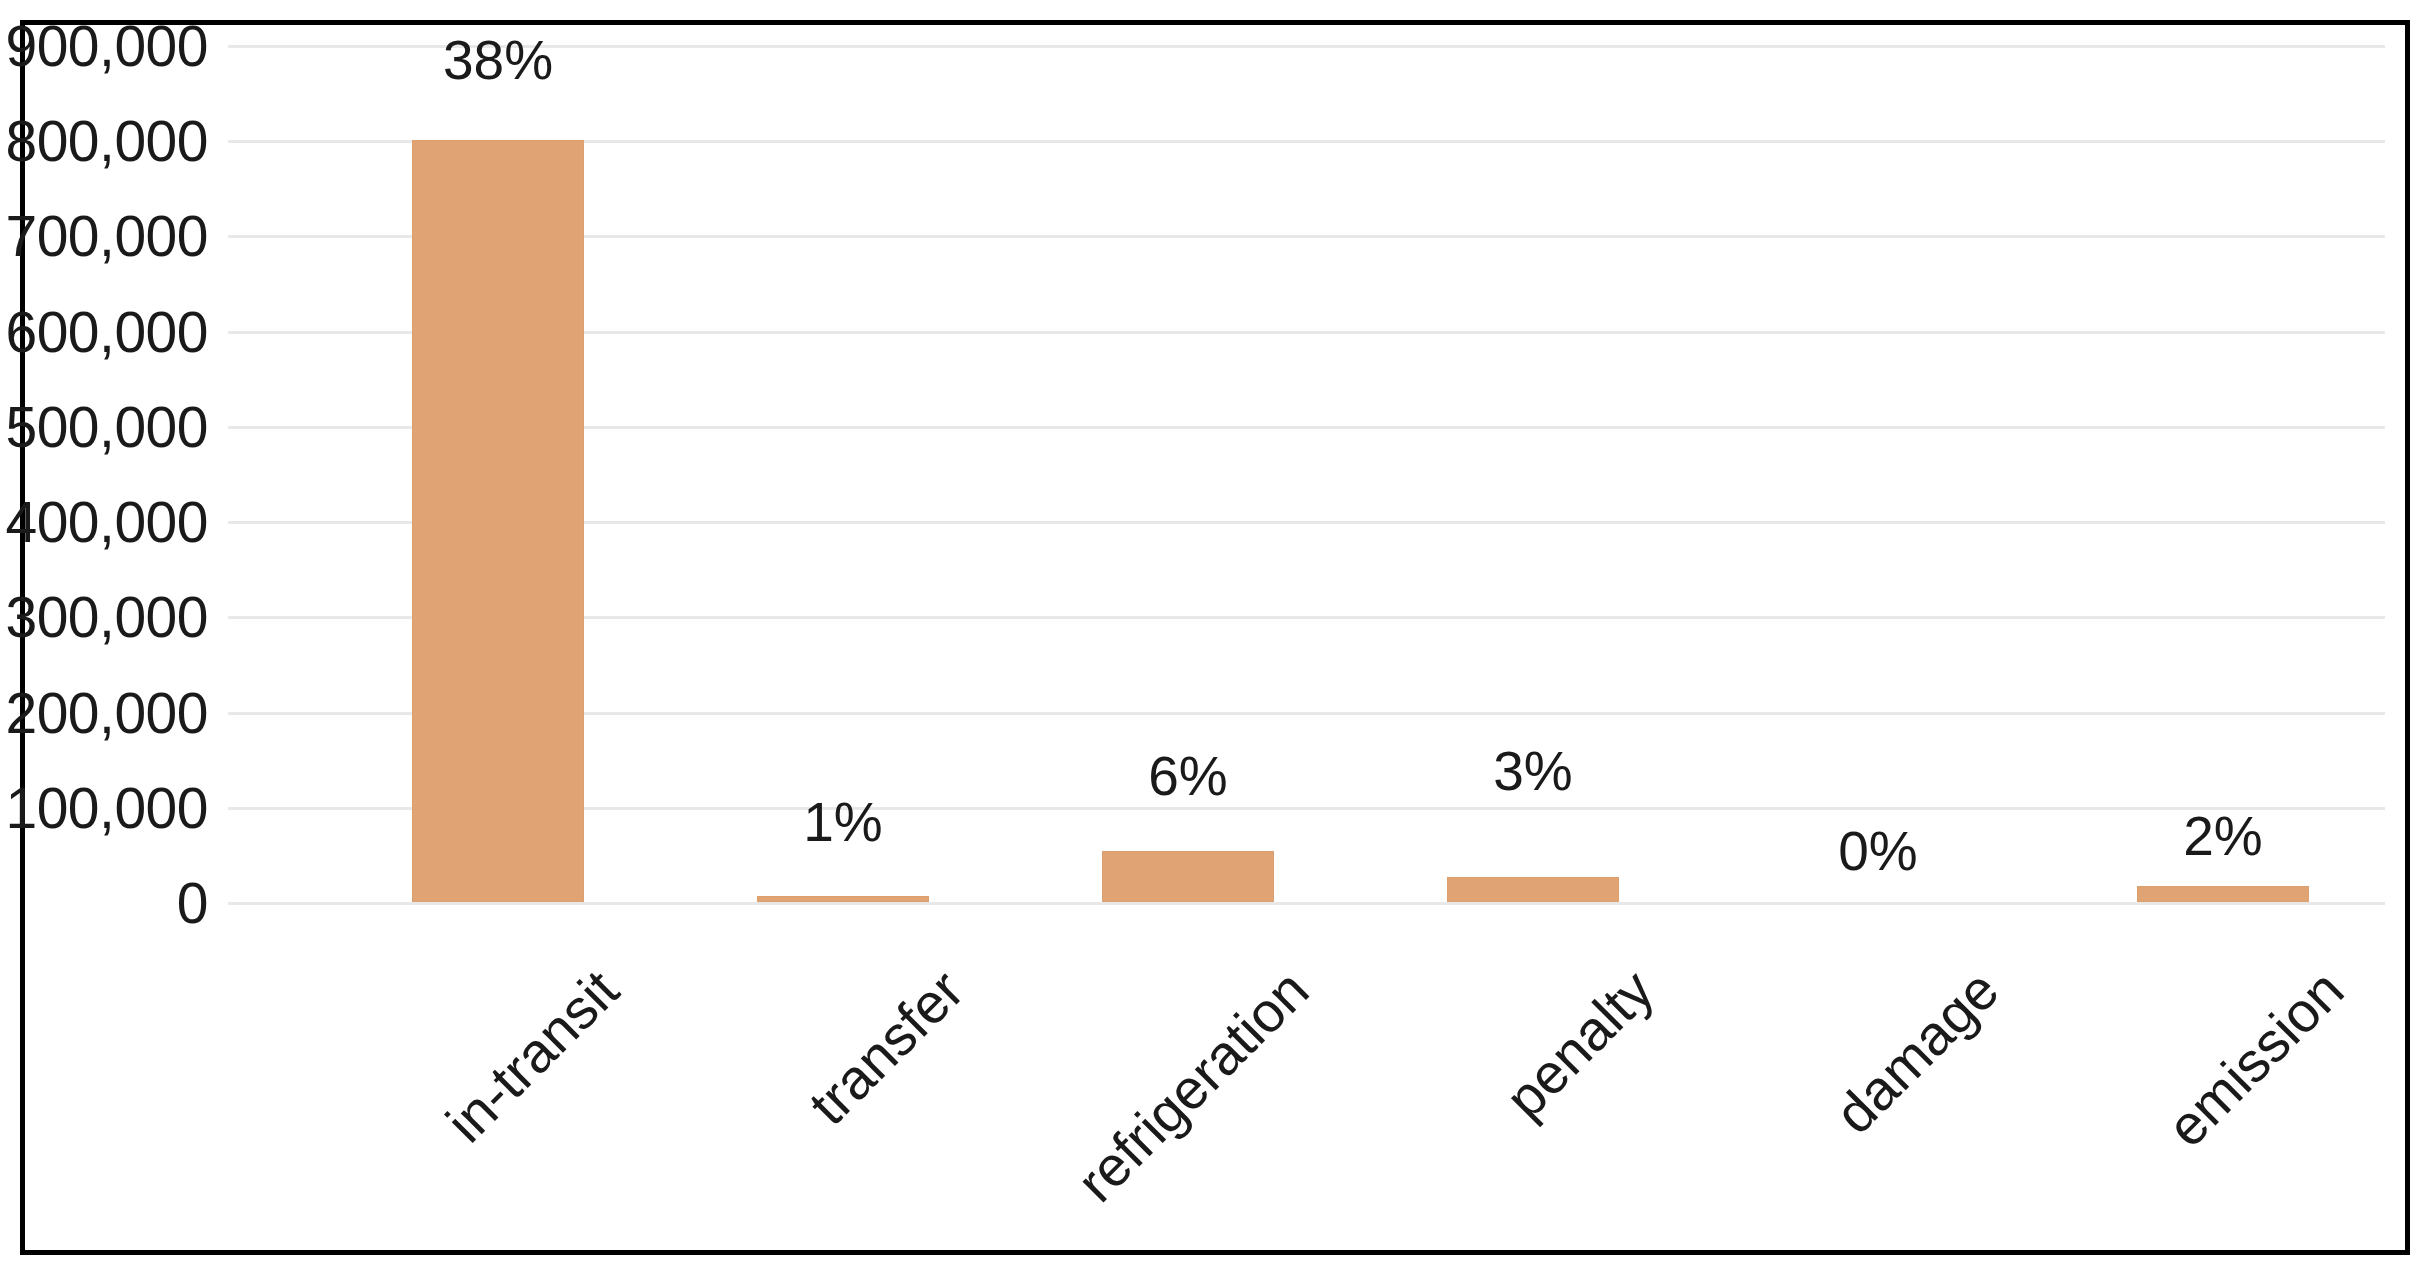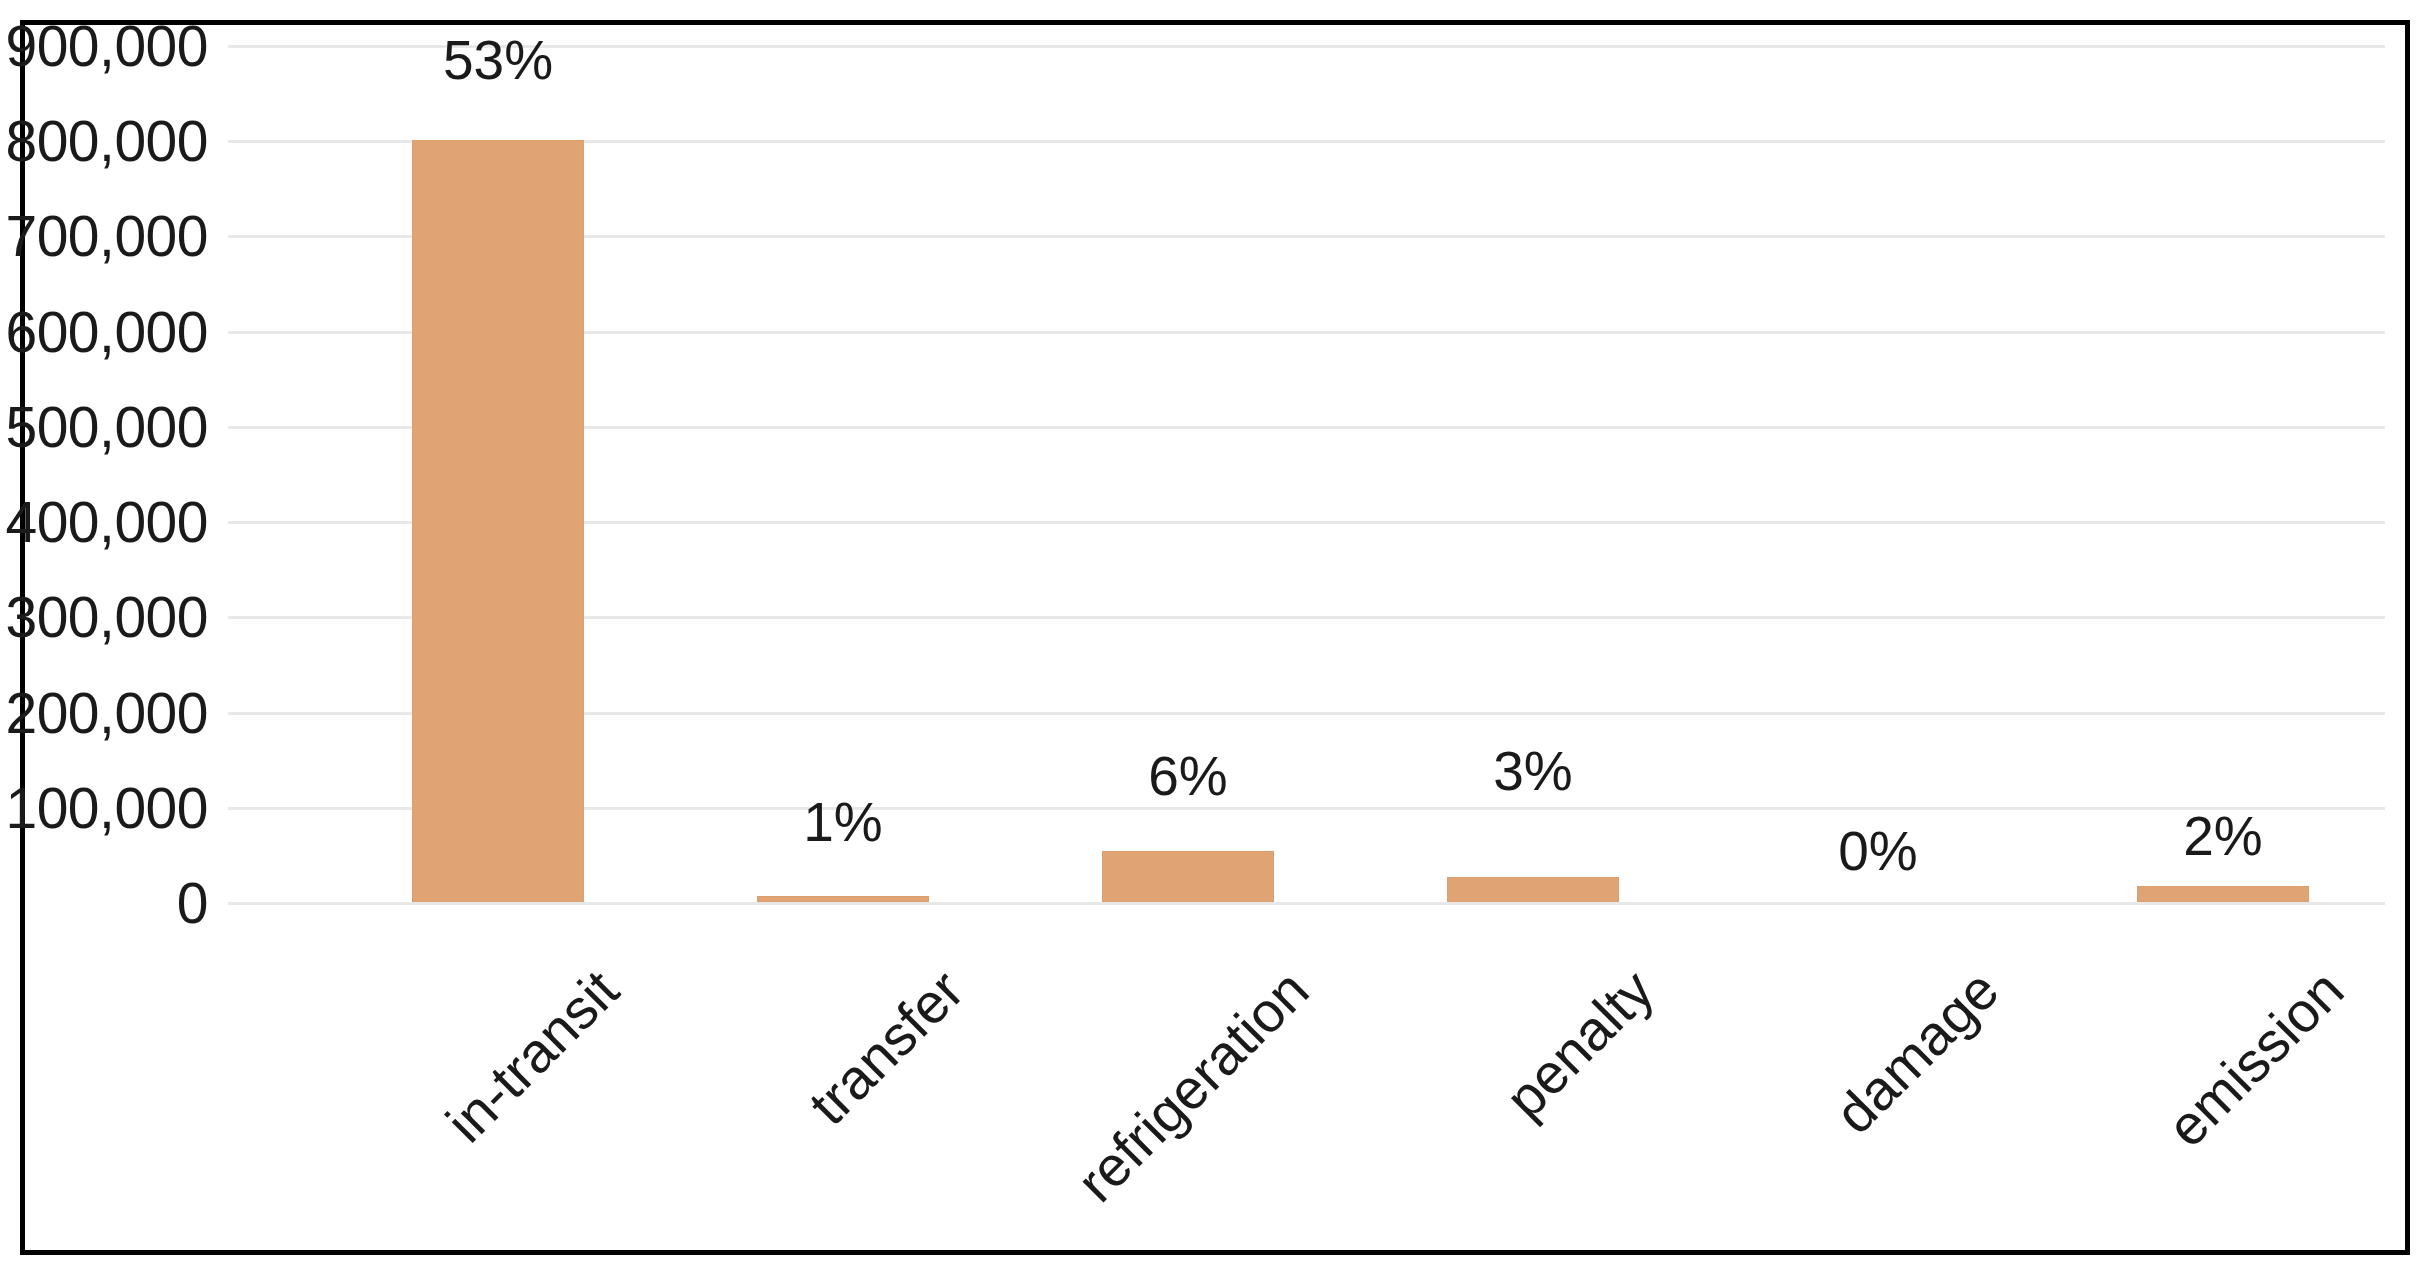--- a/index.html
+++ b/index.html
@@ -112,21 +112,21 @@
     <div class="axis-label" style="top:780px;">100,000</div>
     <div class="axis-label" style="top:875px;">0</div>
 
     <div class="bar" style="left:412px;  width:172px; top:140px; height:762px;"></div>
     <div class="bar" style="left:757px;  width:172px; top:896px; height:6px;"></div>
     <div class="bar" style="left:1102px; width:172px; top:851px; height:51px;"></div>
     <div class="bar" style="left:1447px; width:172px; top:877px; height:25px;"></div>
     <div class="bar" style="left:1792px; width:172px; top:902px; height:0px; border:0;"></div>
     <div class="bar" style="left:2137px; width:172px; top:886px; height:16px;"></div>
 
-    <div class="bar-value-label" style="left:392px;  width:212px; top:33px;">53%</div>
+    <div class="bar-value-label" style="left:392px;  width:212px; top:33px;">38%</div>
     <div class="bar-value-label" style="left:737px;  width:212px; top:795px;">1%</div>
     <div class="bar-value-label" style="left:1082px; width:212px; top:749px;">6%</div>
     <div class="bar-value-label" style="left:1427px; width:212px; top:744px;">3%</div>
     <div class="bar-value-label" style="left:1772px; width:212px; top:824px;">0%</div>
     <div class="bar-value-label" style="left:2117px; width:212px; top:809px;">2%</div>
 
     <div class="cat-label" style="left:188px;  width:400px; top:960px;">in-transit</div>
     <div class="cat-label" style="left:533px;  width:400px; top:960px;">transfer</div>
     <div class="cat-label" style="left:878px;  width:400px; top:960px;">refrigeration</div>
     <div class="cat-label" style="left:1223px; width:400px; top:960px;">penalty</div>

